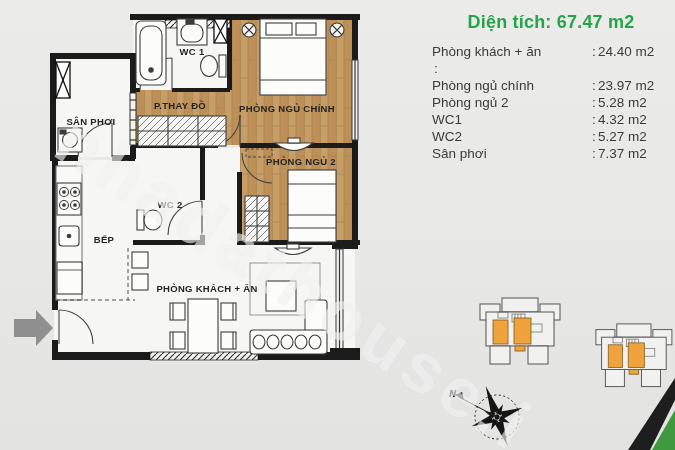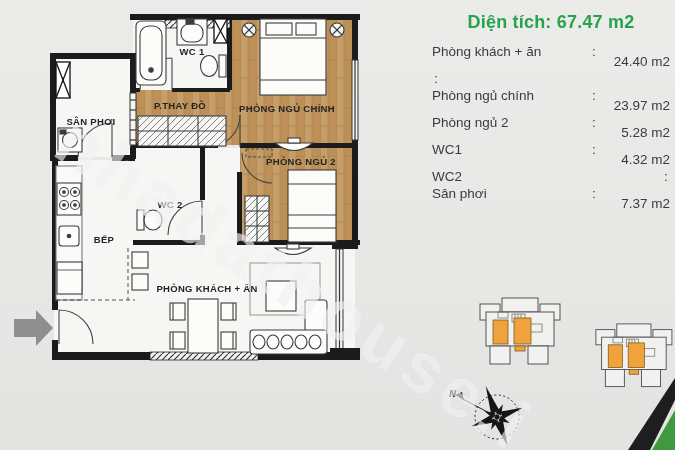--- a/index.html
+++ b/index.html
@@ -23,21 +23,21 @@
   }
   .info-panel{position:absolute;left:432px;top:12px;width:238px;z-index:3;}
   .info-title{
     text-align:center;font-size:18px;font-weight:bold;color:#27a44a;
     margin:0 0 10px 0;letter-spacing:.2px;
   }
   .area-rows{font-size:13.5px;color:#3b3b3b;}
   .row{display:flex;line-height:17px;}
   .row .lbl{flex:1;text-align:left;}
   .row .sep{width:8px;text-align:center;}
-  .row .val{width:72px;text-align:right;margin-top:10px;}
+  .row .val{width:72px;text-align:left;}
 </style>
 </head>
 <body>
 
 <div class="stage">
 
   <svg class="plan-svg" width="675" height="450" viewBox="0 0 675 450">
     <defs>
       <pattern id="wood" width="16" height="48" patternUnits="userSpaceOnUse">
         <rect width="16" height="48" fill="#c79e68"></rect>
@@ -377,20 +377,21 @@
         <span class="val">5.28 m2</span>
       </div>
       <div class="row">
         <span class="lbl">WC1</span>
         <span class="sep">:</span>
         <span class="val">4.32 m2</span>
       </div>
       <div class="row">
         <span class="lbl">WC2</span>
         <span class="sep">:</span>
+        <span class="val">5.27 m2</span>
       </div>
       <div class="row">
         <span class="lbl">Sân phơi</span>
         <span class="sep">:</span>
         <span class="val">7.37 m2</span>
       </div>
     </div>
   </div>
 </div>
 

